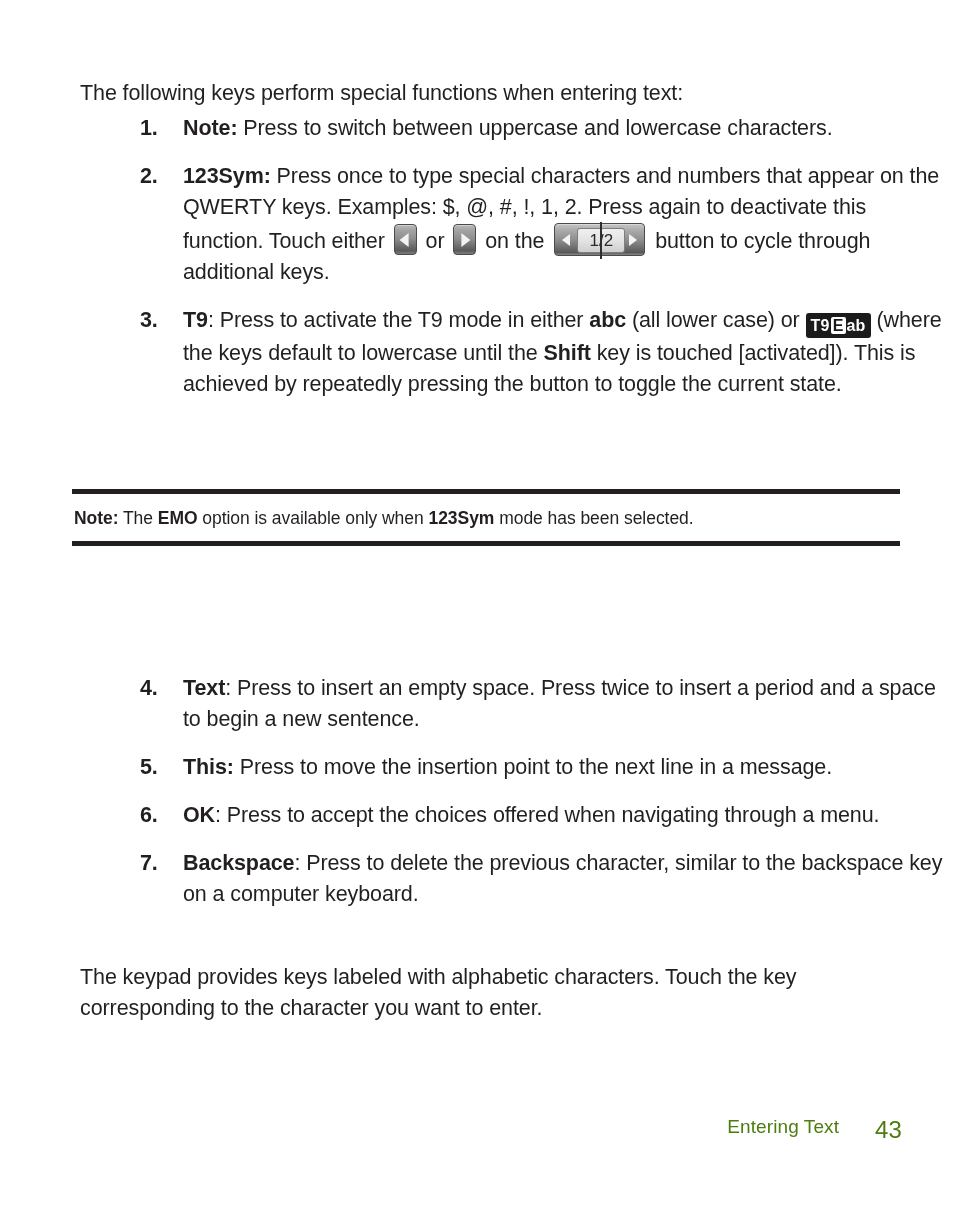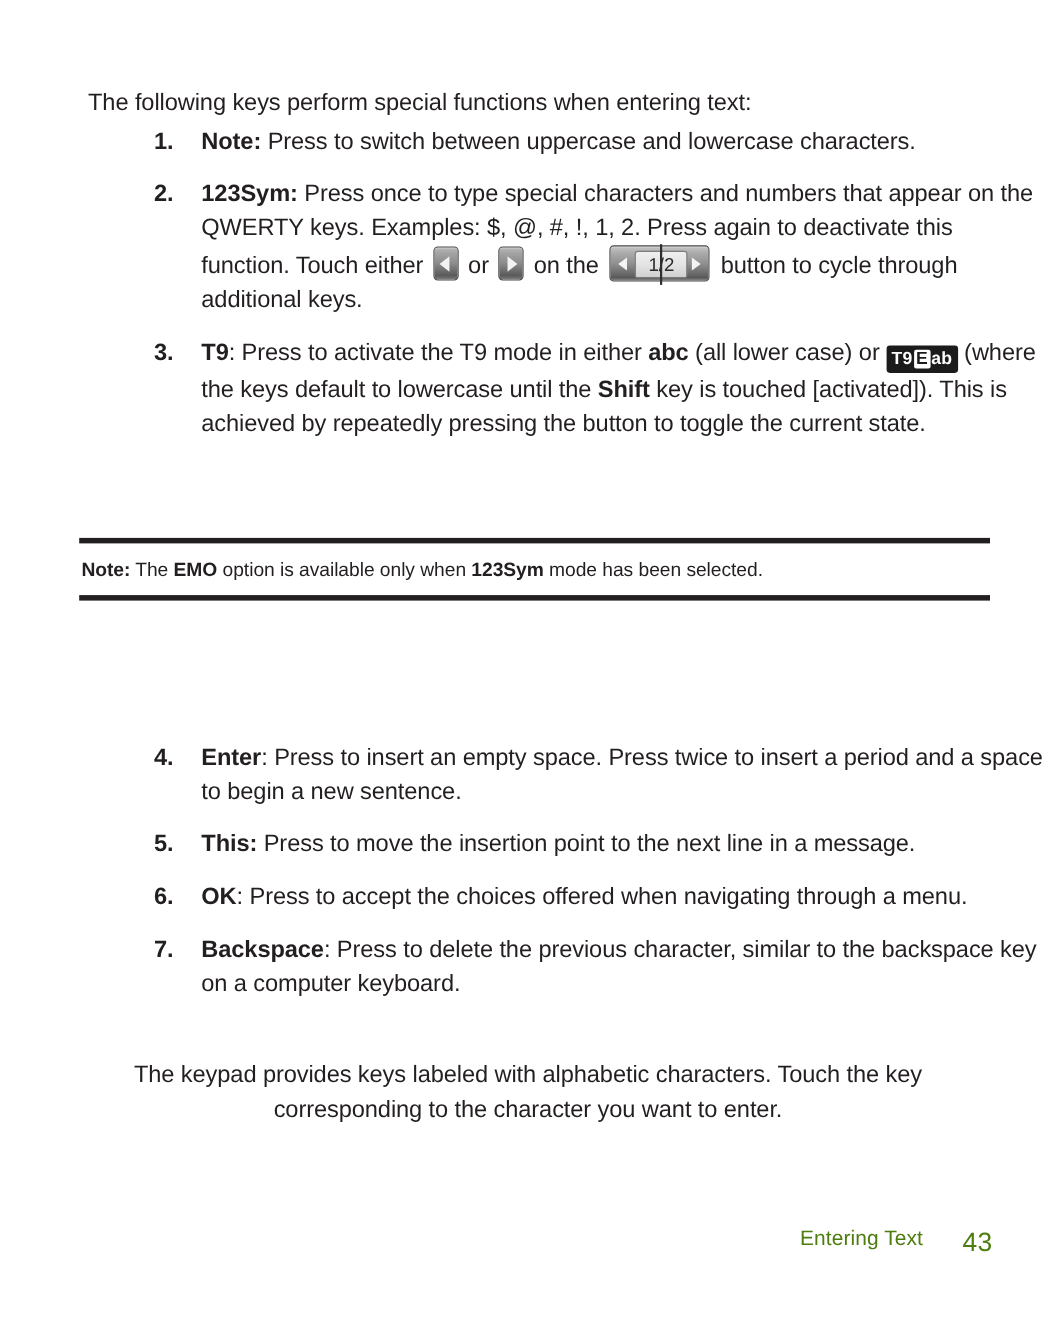--- a/index.html
+++ b/index.html
@@ -37,21 +37,20 @@
   .intro-para {
     left: 80px;
     top: 56px;
     width: 840px;
   }
 
   .closing-para {
     left: 80px;
     top: 940px;
     width: 800px;
-    text-align: center;
   }
 
   
   .list {
     position: absolute;
     left: 80px;
     top: 97px;
     width: 830px;
   }
   .list-item {
@@ -284,21 +283,21 @@
     <div class="note-rule"></div>
     <div class="note-text"><b>Note:</b><span> The </span><b>EMO</b><span> option is available only when </span><b>123Sym</b><span> mode has been selected.</span></div>
     <div class="note-rule"></div>
   </div>
 
 
   <ol class="list2">
 
     <li class="list-item">
       <span class="list-num">4.</span>
-      <span class="item-body"><b>Enter</b><span>: Press to insert an empty space. Press twice to insert a period and a space to begin a new sentence.</span></span>
+      <span class="item-body"><b>Text</b><span>: Press to insert an empty space. Press twice to insert a period and a space to begin a new sentence.</span></span>
     </li>
 
     <li class="list-item">
       <span class="list-num">5.</span>
       <span class="item-body"><b>This:</b><span> Press to move the insertion point to the next line in a message.</span></span>
     </li>
 
     <li class="list-item">
       <span class="list-num">6.</span>
       <span class="item-body"><b>OK</b><span>: Press to accept the choices offered when navigating through a menu.</span></span>

